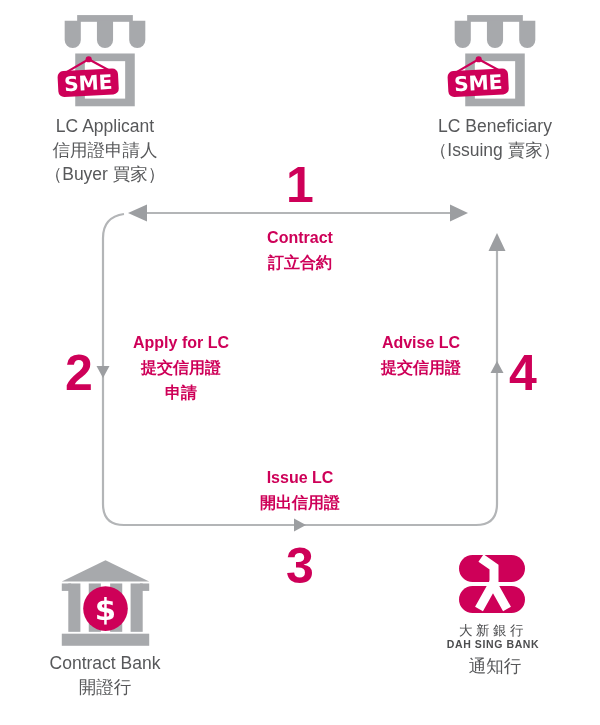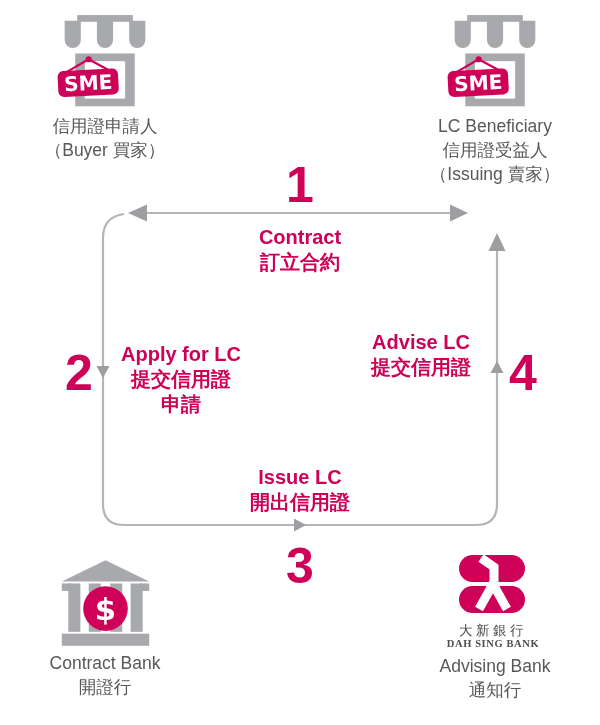--- a/index.html
+++ b/index.html
@@ -10,32 +10,32 @@
   }
   .abs{position:absolute;}
   .cx{transform:translateX(-50%);}
   .cc{transform:translate(-50%,-50%);}
   .party{
     text-align:center;color:var(--text-gray);
     font-size:17.5px;line-height:24px;white-space:nowrap;
   }
   .step-label{
     text-align:center;color:var(--accent);font-weight:700;
-    font-size:20px;line-height:25px;white-space:nowrap;
+    font-size:16px;line-height:25px;white-space:nowrap;
   }
   .step-num{
     color:var(--accent);font-weight:700;font-size:50px;line-height:1;
   }
   .logo-zh{
     color:var(--logo-text-gray);font-weight:400;font-size:13.5px;
     letter-spacing:3.5px;text-align:center;white-space:nowrap;
   }
   .logo-en{
     color:var(--logo-text-gray);font-weight:700;font-size:10.5px;
-    letter-spacing:0.6px;text-align:center;white-space:nowrap;font-family:Liberation Serif, serif;
+    letter-spacing:0.6px;text-align:center;white-space:nowrap;
   }
   svg{display:block;}
   .svg-label{font-family:"DejaVu Sans","Liberation Sans",sans-serif;font-weight:bold;}
 </style>
 </head>
 <body>
 
 <svg class="abs" style="left:0;top:0" width="600" height="725" viewBox="0 0 600 725">
 
   <line x1="133" y1="213" x2="463" y2="213" stroke="var(--line-gray)" stroke-width="2.2"></line>
@@ -61,20 +61,21 @@
     <rect x="29" y="48" width="42" height="39" fill="#fff"></rect>
     <path d="M33,46 L9,60 M33,46 L57,59" stroke="var(--accent)" stroke-width="2.2" fill="none"></path>
     <circle cx="33" cy="46" r="3.2" fill="var(--accent)"></circle>
     <g transform="rotate(-3 33 71)">
       <rect x="1" y="57" width="63" height="27" rx="6" fill="var(--accent)"></rect>
       <text class="svg-label" x="32.5" y="78" font-size="21" fill="#fff" text-anchor="middle">SME</text>
     </g>
   </svg>
 </div>
 <div class="abs party cx" style="left:105px;top:114px">
+  <div>LC Applicant</div>
   <div>信用證申請人</div>
   <div>（Buyer 買家）</div>
 </div>
 
 <div class="abs" style="left:447px;top:15px">
   <svg viewBox="0 0 100 104" width="96" height="100">
     <rect x="21" y="0" width="58" height="7" fill="var(--icon-gray)"></rect>
     <path d="M8,6 h16.8 v20 a8.4,8.4 0 0 1 -16.8,0 Z" fill="var(--icon-gray)"></path>
     <path d="M41.6,6 h16.8 v20 a8.4,8.4 0 0 1 -16.8,0 Z" fill="var(--icon-gray)"></path>
     <path d="M75.2,6 h16.8 v20 a8.4,8.4 0 0 1 -16.8,0 Z" fill="var(--icon-gray)"></path>
@@ -83,32 +84,31 @@
     <path d="M33,46 L9,60 M33,46 L57,59" stroke="var(--accent)" stroke-width="2.2" fill="none"></path>
     <circle cx="33" cy="46" r="3.2" fill="var(--accent)"></circle>
     <g transform="rotate(-3 33 71)">
       <rect x="1" y="57" width="63" height="27" rx="6" fill="var(--accent)"></rect>
       <text class="svg-label" x="32.5" y="78" font-size="21" fill="#fff" text-anchor="middle">SME</text>
     </g>
   </svg>
 </div>
 <div class="abs party cx" style="left:495px;top:114px">
   <div>LC Beneficiary</div>
-  <div>信用證受益人</div>
   <div>（Issuing 賣家）</div>
 </div>
 
 <div class="abs step-num cc" style="left:300px;top:185px">1</div>
 <div class="abs step-label cx" style="left:300px;top:225px">
   <div>Contract</div>
   <div>訂立合約</div>
 </div>
 
 <div class="abs step-num cc" style="left:79px;top:373px">2</div>
-<div class="abs step-label cx" style="left:181px;top:342px">
+<div class="abs step-label cx" style="left:181px;top:330px">
   <div>Apply for LC</div>
   <div>提交信用證</div>
   <div>申請</div>
 </div>
 
 <div class="abs step-num cc" style="left:523px;top:373px">4</div>
 <div class="abs step-label cx" style="left:421px;top:330px">
   <div>Advise LC</div>
   <div>提交信用證</div>
 </div>
@@ -142,15 +142,14 @@
   <svg viewBox="0 0 66 62" width="66" height="62">
     <rect x="0" y="0" width="66" height="27" rx="13.5" fill="var(--accent)"></rect>
     <rect x="0" y="31" width="66" height="27" rx="13.5" fill="var(--accent)"></rect>
     <path d="M22,3 L35,12 L35,27.5" stroke="#fff" stroke-width="9" fill="none"></path>
     <path d="M20,54 L34,29 L48,54" stroke="#fff" stroke-width="9" fill="none" stroke-linejoin="miter"></path>
   </svg>
 </div>
 <div class="abs logo-zh cx" style="left:493px;top:622px">大新銀行</div>
 <div class="abs logo-en cx" style="left:493px;top:638px">DAH SING BANK</div>
 <div class="abs party cx" style="left:495px;top:654px">
-  <div>Advising Bank</div>
   <div>通知行</div>
 </div>
 
 </body></html>

